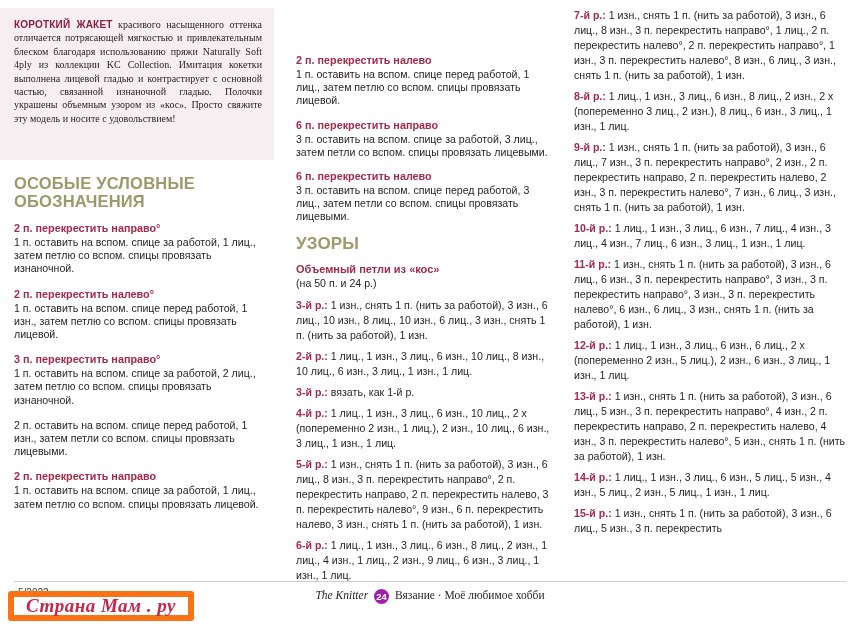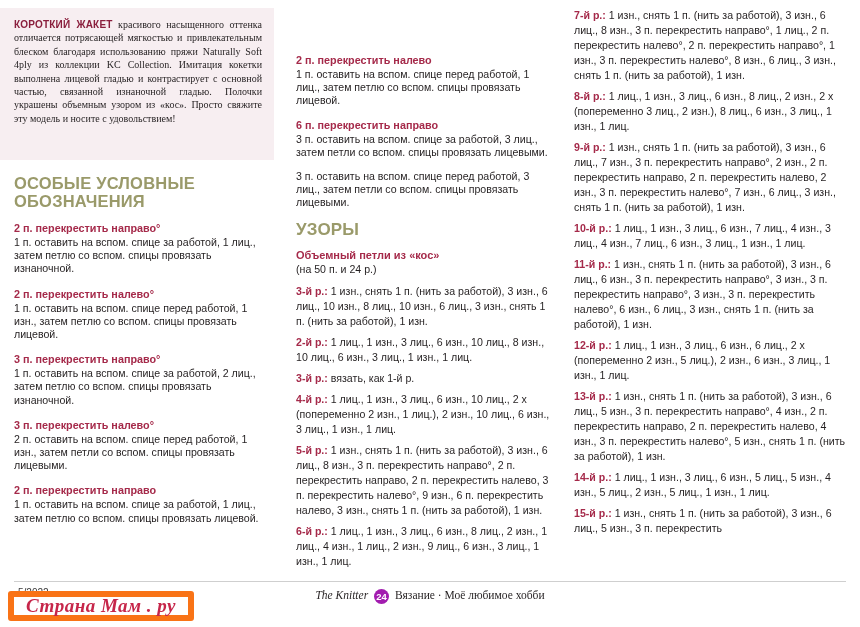--- a/index.html
+++ b/index.html
@@ -239,41 +239,41 @@
       </div>
       <div class="term">
         <p class="term-name">2 п. перекрестить налево°</p>
         <p class="term-desc">1 п. оставить на вспом. спице перед работой, 1 изн., затем петлю со вспом. спицы провязать лицевой.</p>
       </div>
       <div class="term">
         <p class="term-name">3 п. перекрестить направо°</p>
         <p class="term-desc">1 п. оставить на вспом. спице за работой, 2 лиц., затем петлю со вспом. спицы провязать изнаночной.</p>
       </div>
       <div class="term">
-        <p class="term-name">3 п. перекрестить налево°</p>
         <p class="term-desc">2 п. оставить на вспом. спице перед работой, 1 изн., затем петли со вспом. спицы провязать лицевыми.</p>
       </div>
       <div class="term">
         <p class="term-name">2 п. перекрестить направо</p>
         <p class="term-desc">1 п. оставить на вспом. спице за работой, 1 лиц., затем петлю со вспом. спицы провязать лицевой.</p>
       </div>
 
     </div>
 
     <div class="col col-2">
 
       <div class="blk">
         <p class="blk-head">2 п. перекрестить налево</p>
         <p class="blk-body">1 п. оставить на вспом. спице перед работой, 1 лиц., затем петлю со вспом. спицы провязать лицевой.</p>
       </div>
       <div class="blk">
         <p class="blk-head">6 п. перекрестить направо</p>
         <p class="blk-body">3 п. оставить на вспом. спице за работой, 3 лиц., затем петли со вспом. спицы провязать лицевыми.</p>
       </div>
       <div class="blk">
+        <p class="blk-head">6 п. перекрестить налево</p>
         <p class="blk-body">3 п. оставить на вспом. спице перед работой, 3 лиц., затем петли со вспом. спицы провязать лицевыми.</p>
       </div>
 
       <h2 class="section-title small">УЗОРЫ</h2>
 
       <p class="pattern-name">Объемный петли из «кос»</p>
       <p class="pattern-sub">(на 50 п. и 24 р.)</p>
 
       <p class="row-item"><span class="rowlabel">3-й р.:</span><span> 1 изн., снять 1 п. (нить за работой), 3 изн., 6 лиц., 10 изн., 8 лиц., 10 изн., 6 лиц., 3 изн., снять 1 п. (нить за работой), 1 изн.</span></p>
       <p class="row-item"><span class="rowlabel">2-й р.:</span><span> 1 лиц., 1 изн., 3 лиц., 6 изн., 10 лиц., 8 изн., 10 лиц., 6 изн., 3 лиц., 1 изн., 1 лиц.</span></p>

